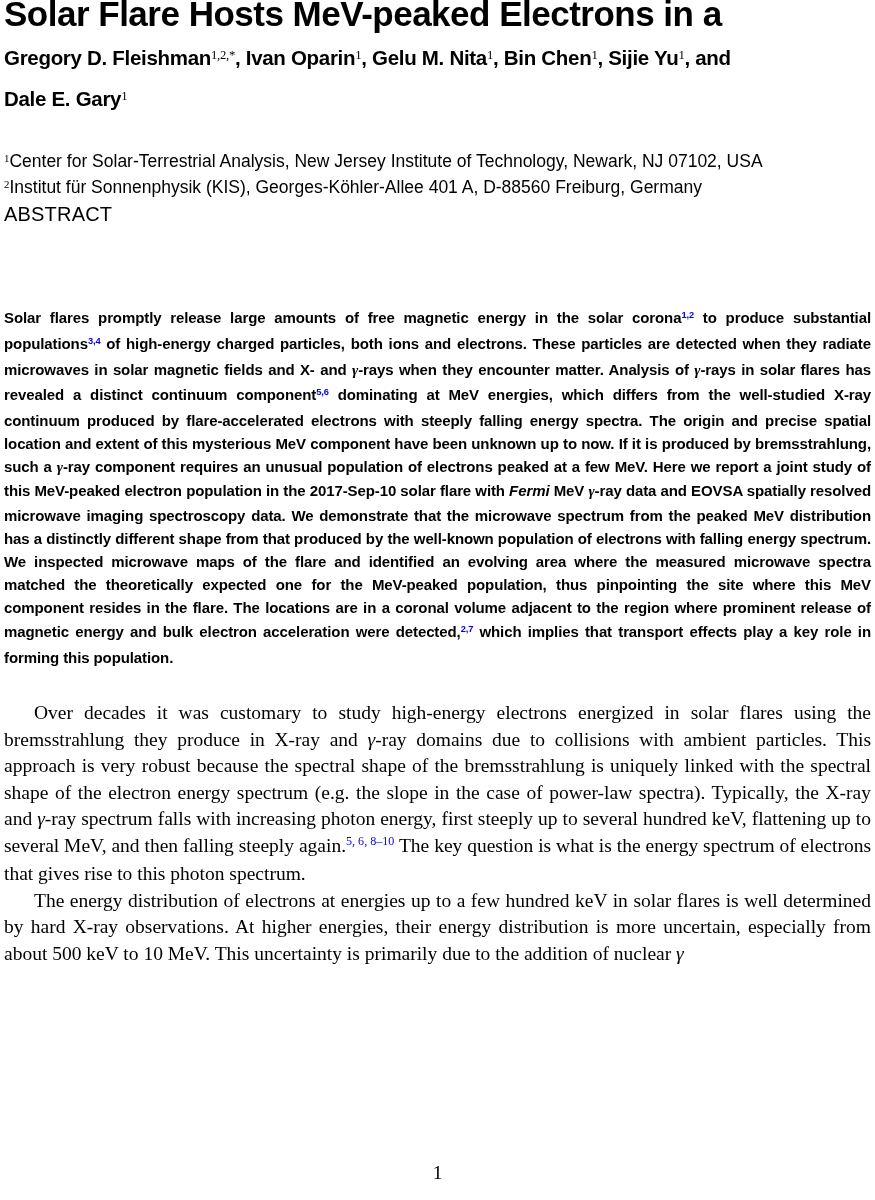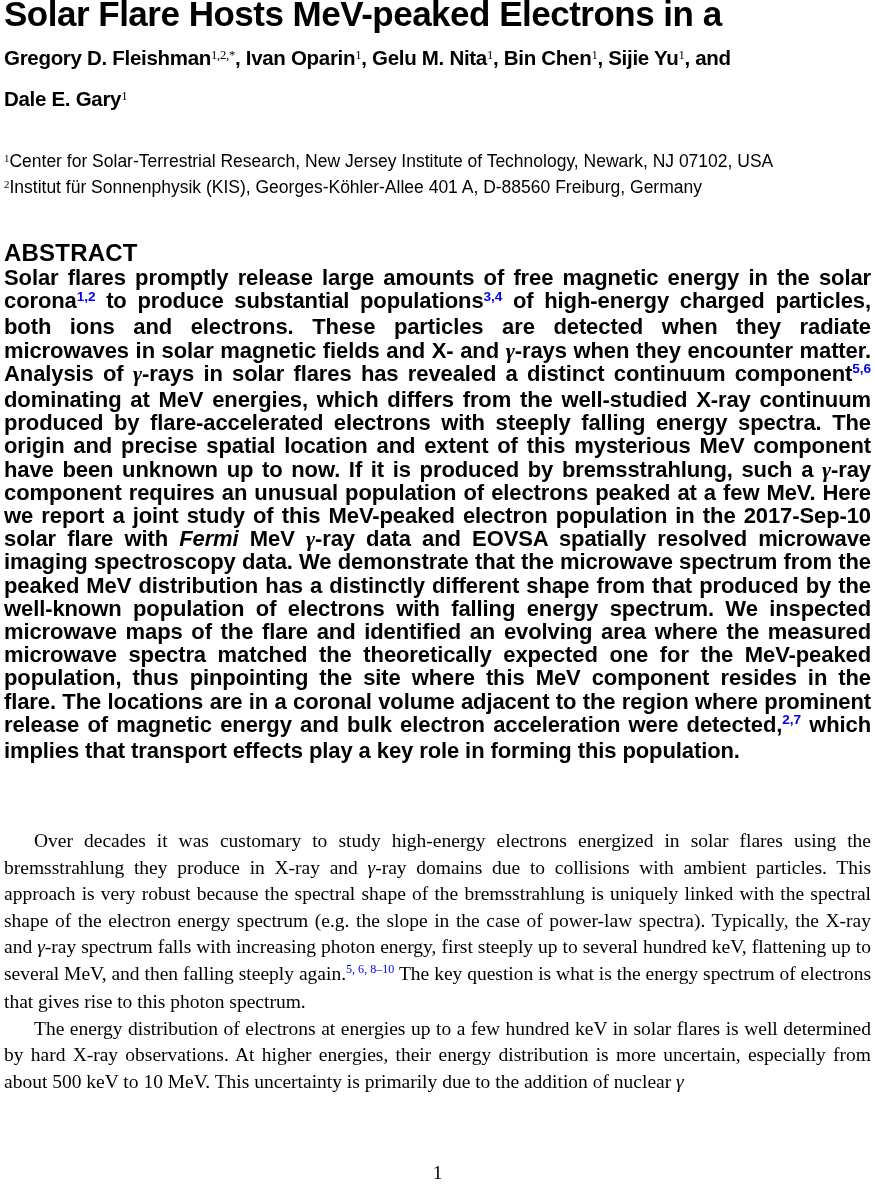--- a/index.html
+++ b/index.html
@@ -24,32 +24,32 @@
     line-height: 38px; letter-spacing: -0.3px;
   }
   .affiliations {
     margin-top: 28px; font-size: 17.5px; line-height: 24px; font-weight: 400;
   }
   .affsup, .run-sup {
     font-family: "Liberation Serif", serif; font-weight: 400;
     font-size: 62%; position: relative; top: -0.5em;
   }
   .abstract-heading {
-    margin-top: 38px; font-size: 24px; font-weight: 700;
+    font-size: 20px; font-weight: 400;
     line-height: 27px; letter-spacing: 0.2px;
   }
   .abstract-text {
-    font-weight: 700; font-size: 22px;
+    margin-top: 78px; font-weight: 700; font-size: 15px;
     line-height: 23.2px; text-align: justify; letter-spacing: -0.1px;
   }
   .body-par {
     font-family: "Liberation Serif", serif; font-size: 19.5px;
     line-height: 26.5px; text-align: justify;
   }
-  .p1 { margin-top: 66px; text-indent: 30px; }
+  .p1 { margin-top: 31px; text-indent: 30px; }
   .p2 {  text-indent: 30px; }
   .page-number {
     position: absolute; left: 0; right: 0; top: 1172px; text-align: center;
     font-family: "Liberation Serif", serif; font-size: 19.5px;
   }
   
   .run-cite {
     color: #0000EE; font-size: 62%; position: relative; top: -0.55em;
   }
   .run-g   { font-family: "Liberation Serif", serif; font-style: italic; }
@@ -60,21 +60,21 @@
 
 <div class="page">
 
   <h1 class="title">
     <span class="tline">Solar Flare Hosts MeV-peaked Electrons in a</span>
   </h1>
 
   <p class="authors"><span class="run-text">Gregory D. Fleishman</span><span class="run-sup">1,2,*</span><span class="run-text">, Ivan Oparin</span><span class="run-sup">1</span><span class="run-text">, Gelu M. Nita</span><span class="run-sup">1</span><span class="run-text">, Bin Chen</span><span class="run-sup">1</span><span class="run-text">, Sijie Yu</span><span class="run-sup">1</span><span class="run-text">, and</span><br><span class="run-text">Dale E. Gary</span><span class="run-sup">1</span></p>
 
   <div class="affiliations">
-    <div class="affil"><span class="affsup">1</span><span>Center for Solar-Terrestrial Research, New Jersey Institute of Technology, Newark, NJ 07102, USA</span></div>
+    <div class="affil"><span class="affsup">1</span><span>Center for Solar-Terrestrial Analysis, New Jersey Institute of Technology, Newark, NJ 07102, USA</span></div>
     <div class="affil"><span class="affsup">2</span><span>Institut für Sonnenphysik (KIS), Georges-Köhler-Allee 401 A, D-88560 Freiburg, Germany</span></div>
   </div>
 
   <h2 class="abstract-heading">ABSTRACT</h2>
 
   <p class="abstract-text"><span class="run-text">Solar flares promptly release large amounts of free magnetic energy in the solar corona</span><span class="run-cite" style="color: rgb(0, 0, 238);">1,2</span><span class="run-text"> to produce substantial populations</span><span class="run-cite" style="color: rgb(0, 0, 238);">3,4</span><span class="run-text"> of high-energy charged particles, both ions and electrons. These particles are detected when they radiate microwaves in solar magnetic fields and X- and </span><span class="run-g">γ</span><span class="run-text">-rays when they encounter matter. Analysis of </span><span class="run-g">γ</span><span class="run-text">-rays in solar flares has revealed a distinct continuum component</span><span class="run-cite" style="color: rgb(0, 0, 238);">5,6</span><span class="run-text"> dominating at MeV energies, which differs from the well-studied X-ray continuum produced by flare-accelerated electrons with steeply falling energy spectra. The origin and precise spatial location and extent of this mysterious MeV component have been unknown up to now. If it is produced by bremsstrahlung, such a </span><span class="run-g">γ</span><span class="run-text">-ray component requires an unusual population of electrons peaked at a few MeV. Here we report a joint study of this MeV-peaked electron population in the 2017-Sep-10 solar flare with </span><span class="run-bi">Fermi</span><span class="run-text"> MeV </span><span class="run-g">γ</span><span class="run-text">-ray data and EOVSA spatially resolved microwave imaging spectroscopy data. We demonstrate that the microwave spectrum from the peaked MeV distribution has a distinctly different shape from that produced by the well-known population of electrons with falling energy spectrum. We inspected microwave maps of the flare and identified an evolving area where the measured microwave spectra matched the theoretically expected one for the MeV-peaked population, thus pinpointing the site where this MeV component resides in the flare. The locations are in a coronal volume adjacent to the region where prominent release of magnetic energy and bulk electron acceleration were detected,</span><span class="run-cite" style="color: rgb(0, 0, 238);">2,7</span><span class="run-text"> which implies that transport effects play a key role in forming this population.</span></p>
 
   <p class="body-par p1"><span class="run-text">Over decades it was customary to study high-energy electrons energized in solar flares using the bremsstrahlung they produce in X-ray and </span><span class="run-g">γ</span><span class="run-text">-ray domains due to collisions with ambient particles. This approach is very robust because the spectral shape of the bremsstrahlung is uniquely linked with the spectral shape of the electron energy spectrum (e.g. the slope in the case of power-law spectra). Typically, the X-ray and </span><span class="run-g">γ</span><span class="run-text">-ray spectrum falls with increasing photon energy, first steeply up to several hundred keV, flattening up to several MeV, and then falling steeply again.</span><span class="run-cite" style="color: rgb(0, 0, 238);">5, 6, 8–10</span><span class="run-text"> The key question is what is the energy spectrum of electrons that gives rise to this photon spectrum.</span></p>
   <p class="body-par p2"><span class="run-text">The energy distribution of electrons at energies up to a few hundred keV in solar flares is well determined by hard X-ray observations. At higher energies, their energy distribution is more uncertain, especially from about 500 keV to 10 MeV. This uncertainty is primarily due to the addition of nuclear </span><span class="run-g">γ</span></p>
 

